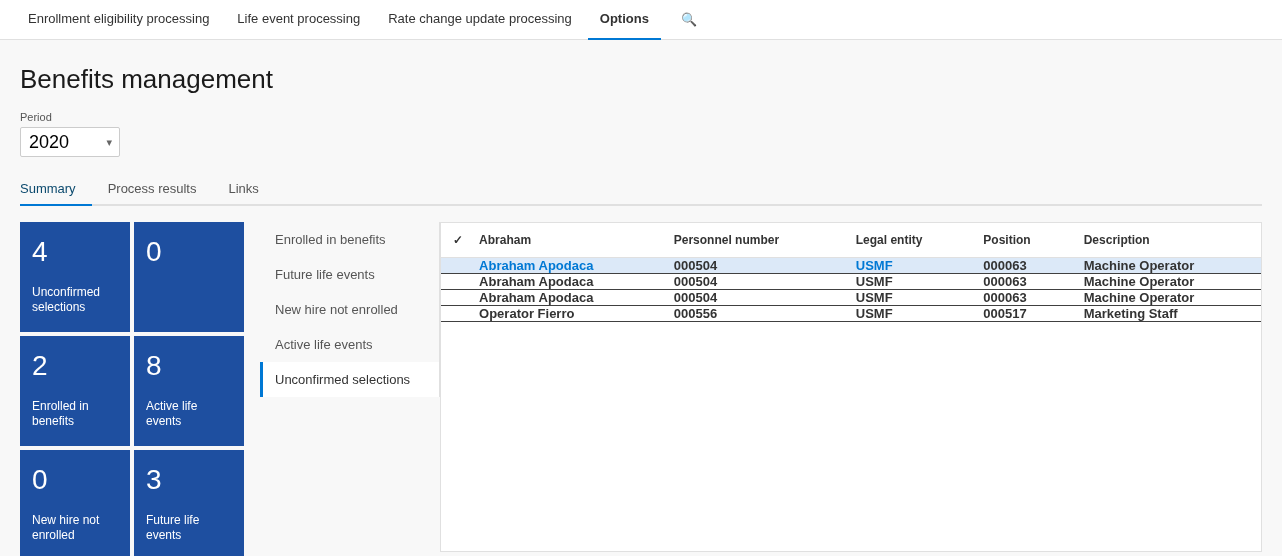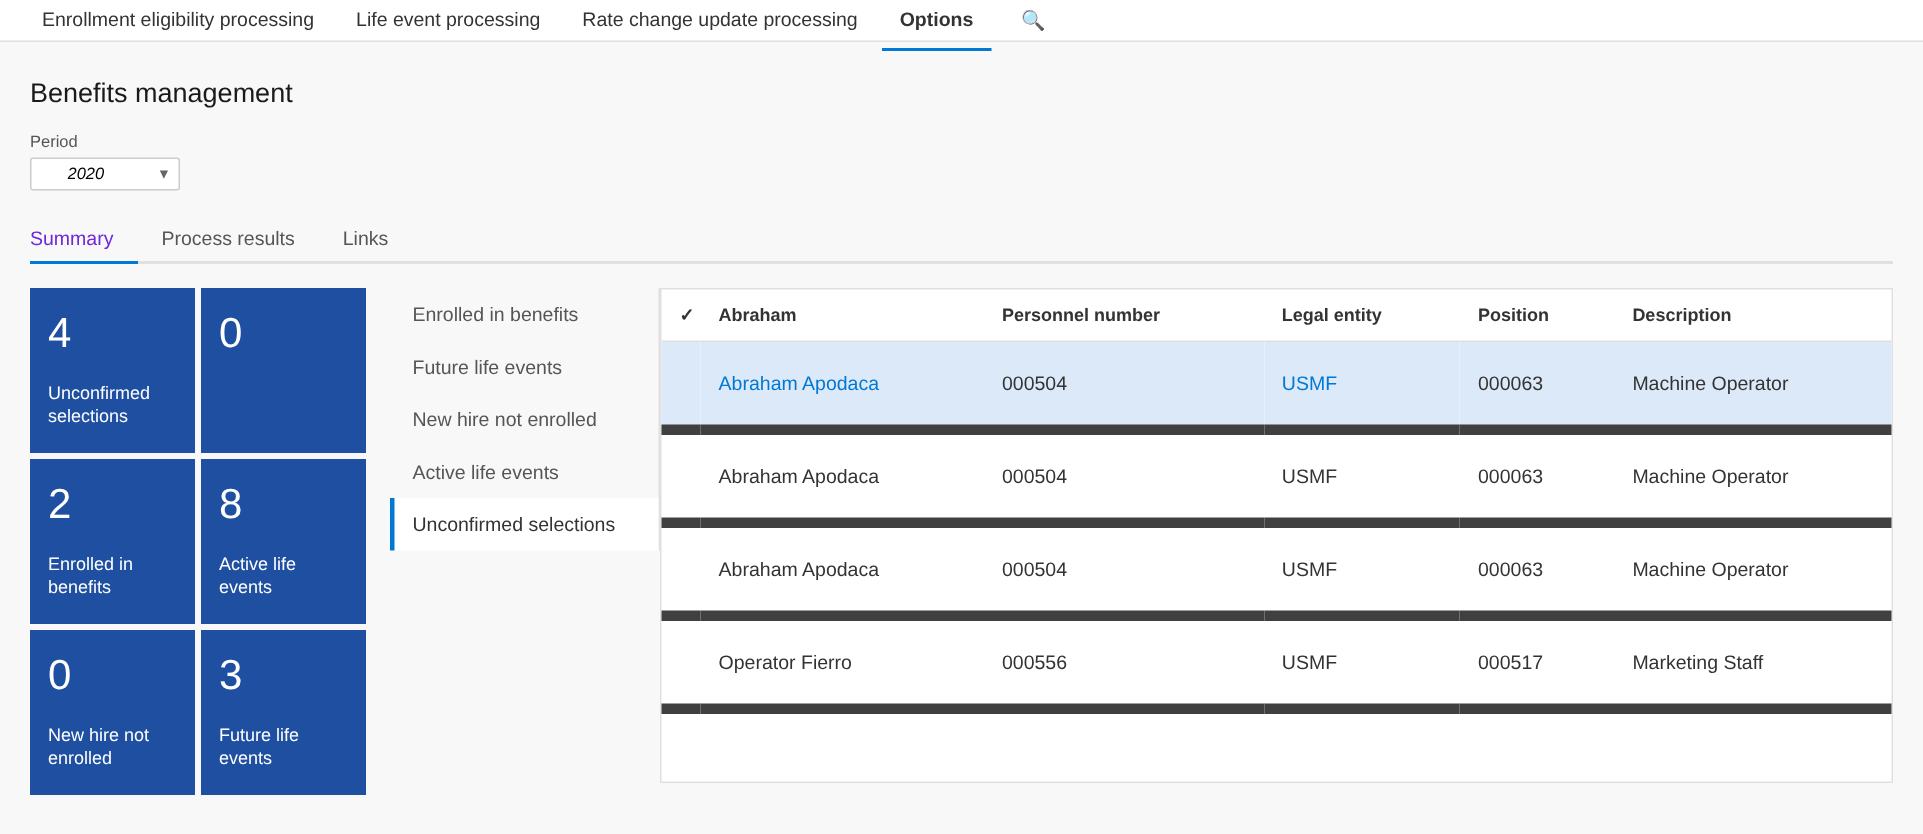--- a/index.html
+++ b/index.html
@@ -5,21 +5,21 @@
     * { box-sizing: border-box; margin: 0; padding: 0; }
     body { font-family: 'Segoe UI', Arial, sans-serif; font-size: 13px; background: #f8f8f8; color: #333; }
 
     
     .top-nav {
       background: #fff;
       border-bottom: 1px solid #e0e0e0;
       display: flex;
       align-items: center;
       padding: 0 16px;
-      height: 28px;
+      height: 40px;
       gap: 4px;
     }
     .top-nav-item {
       padding: 0 12px;
       height: 40px;
       display: flex;
       align-items: center;
       color: #333;
       cursor: pointer;
       font-size: 13px;
@@ -37,41 +37,40 @@
     }
 
     
     .main-content {
       padding: 24px 20px 20px 20px;
       background: #f8f8f8;
       min-height: calc(556px - 40px);
     }
 
     .page-title {
-      font-size: 18px;
+      font-size: 26px;
       font-weight: 300;
       color: #1a1a1a;
       margin-bottom: 16px;
     }
 
     
     .period-section { margin-bottom: 16px; }
     .period-label { font-size: 11px; color: #555; margin-bottom: 4px; }
     .period-select {
       border: 1px solid #ccc;
       border-radius: 2px;
-      padding: 4px 28px 4px 24px;
-      font-size: 11px;
+      padding: 4px 28px 4px 8px;
+      font-size: 18px;
       background: #fff;
       cursor: pointer;
       appearance: none;
       -webkit-appearance: none;
       position: relative;
       min-width: 100px;
-      font-style: italic;
     }
     .period-wrapper {
       position: relative;
       display: inline-block;
     }
     .period-wrapper::after {
       content: '▾';
       position: absolute;
       right: 8px;
       top: 50%;
@@ -91,21 +90,21 @@
     .tab {
       padding: 8px 16px 8px 0;
       margin-right: 16px;
       cursor: pointer;
       font-size: 13px;
       color: #555;
       border-bottom: 2px solid transparent;
       margin-bottom: -2px;
     }
     .tab.active {
-      color: #6d28d9;
+      color: #0c4a6e;
       border-bottom: 2px solid #0078d4;
       font-weight: 500;
     }
 
     
     .content-area {
       display: flex;
       gap: 0;
       align-items: flex-start;
     }
@@ -181,23 +180,24 @@
     .data-table th {
       padding: 10px 12px;
       text-align: left;
       font-weight: 600;
       color: #333;
       font-size: 12px;
       white-space: nowrap;
     }
     .data-table th:first-child { width: 20px; padding-right: 4px; }
     .data-table td {
-      padding: 20px 12px;
-      border-bottom: 7px solid #404040;
+      padding: 0 12px;
+      border-bottom: 1px solid #404040;
       color: #333;
+      font-weight: bold;
     }
     .data-table td:first-child { width: 20px; padding-right: 4px; }
     .data-table tbody tr.selected { background: #dce9f8; }
     .data-table tbody tr.selected td:first-child::after { content: ''; }
     .link-cell { color: #0078d4; cursor: pointer; }
   </style>
 </head>
 <body>
 
 <nav class="top-nav">

